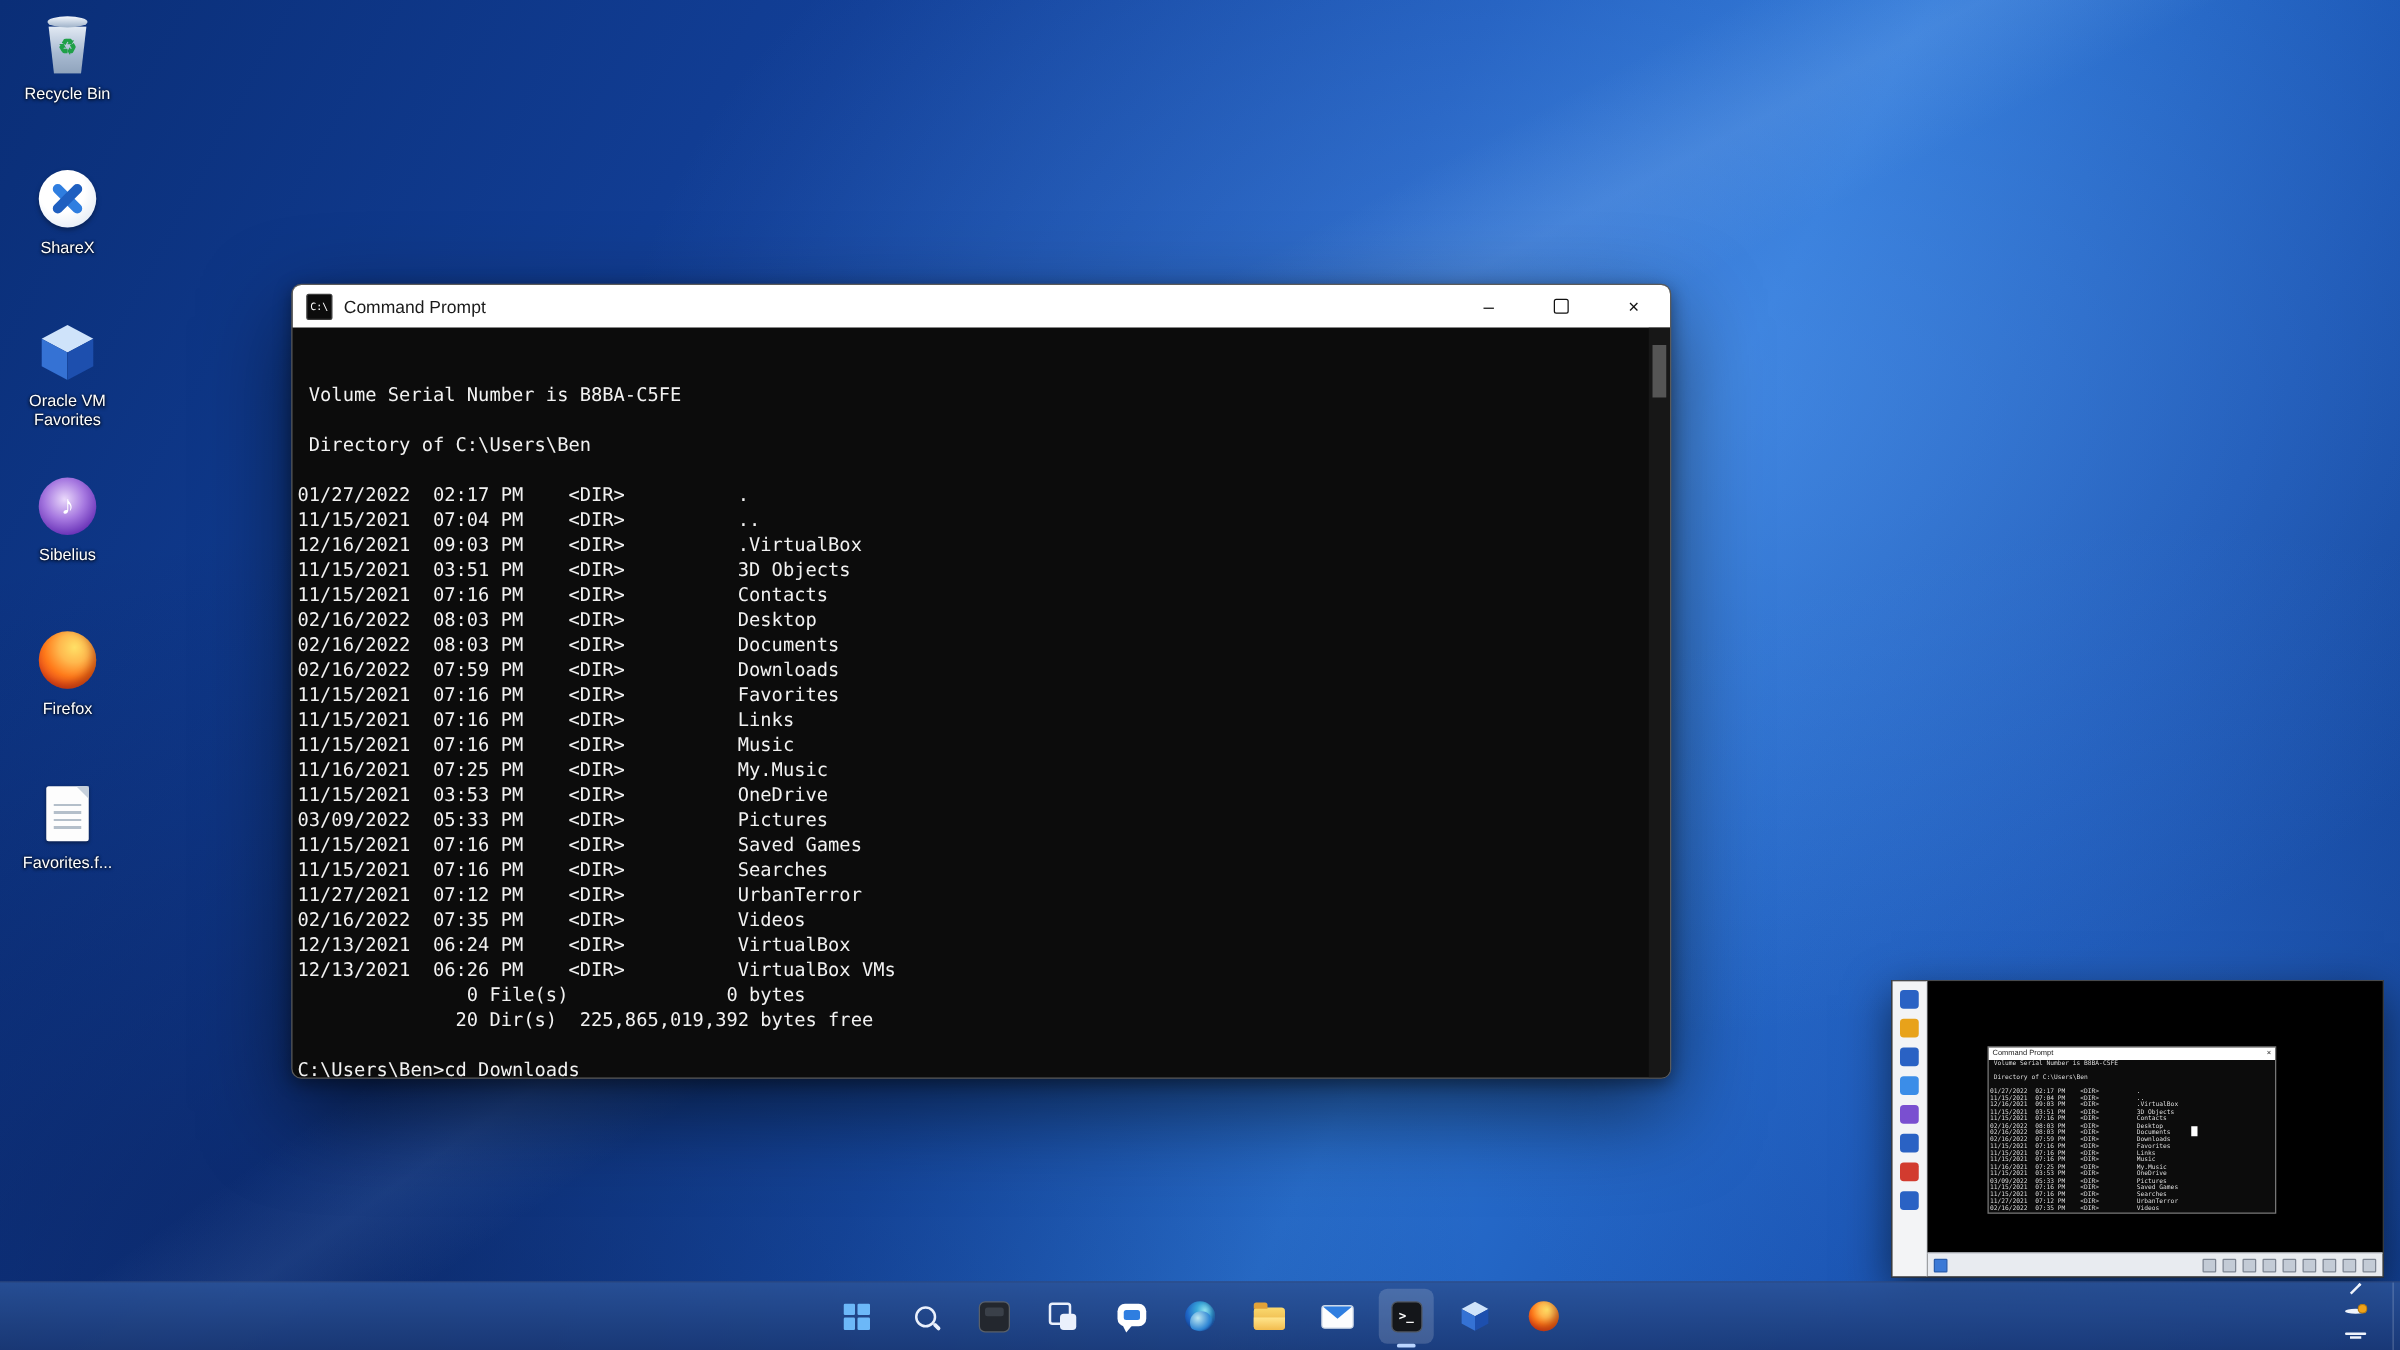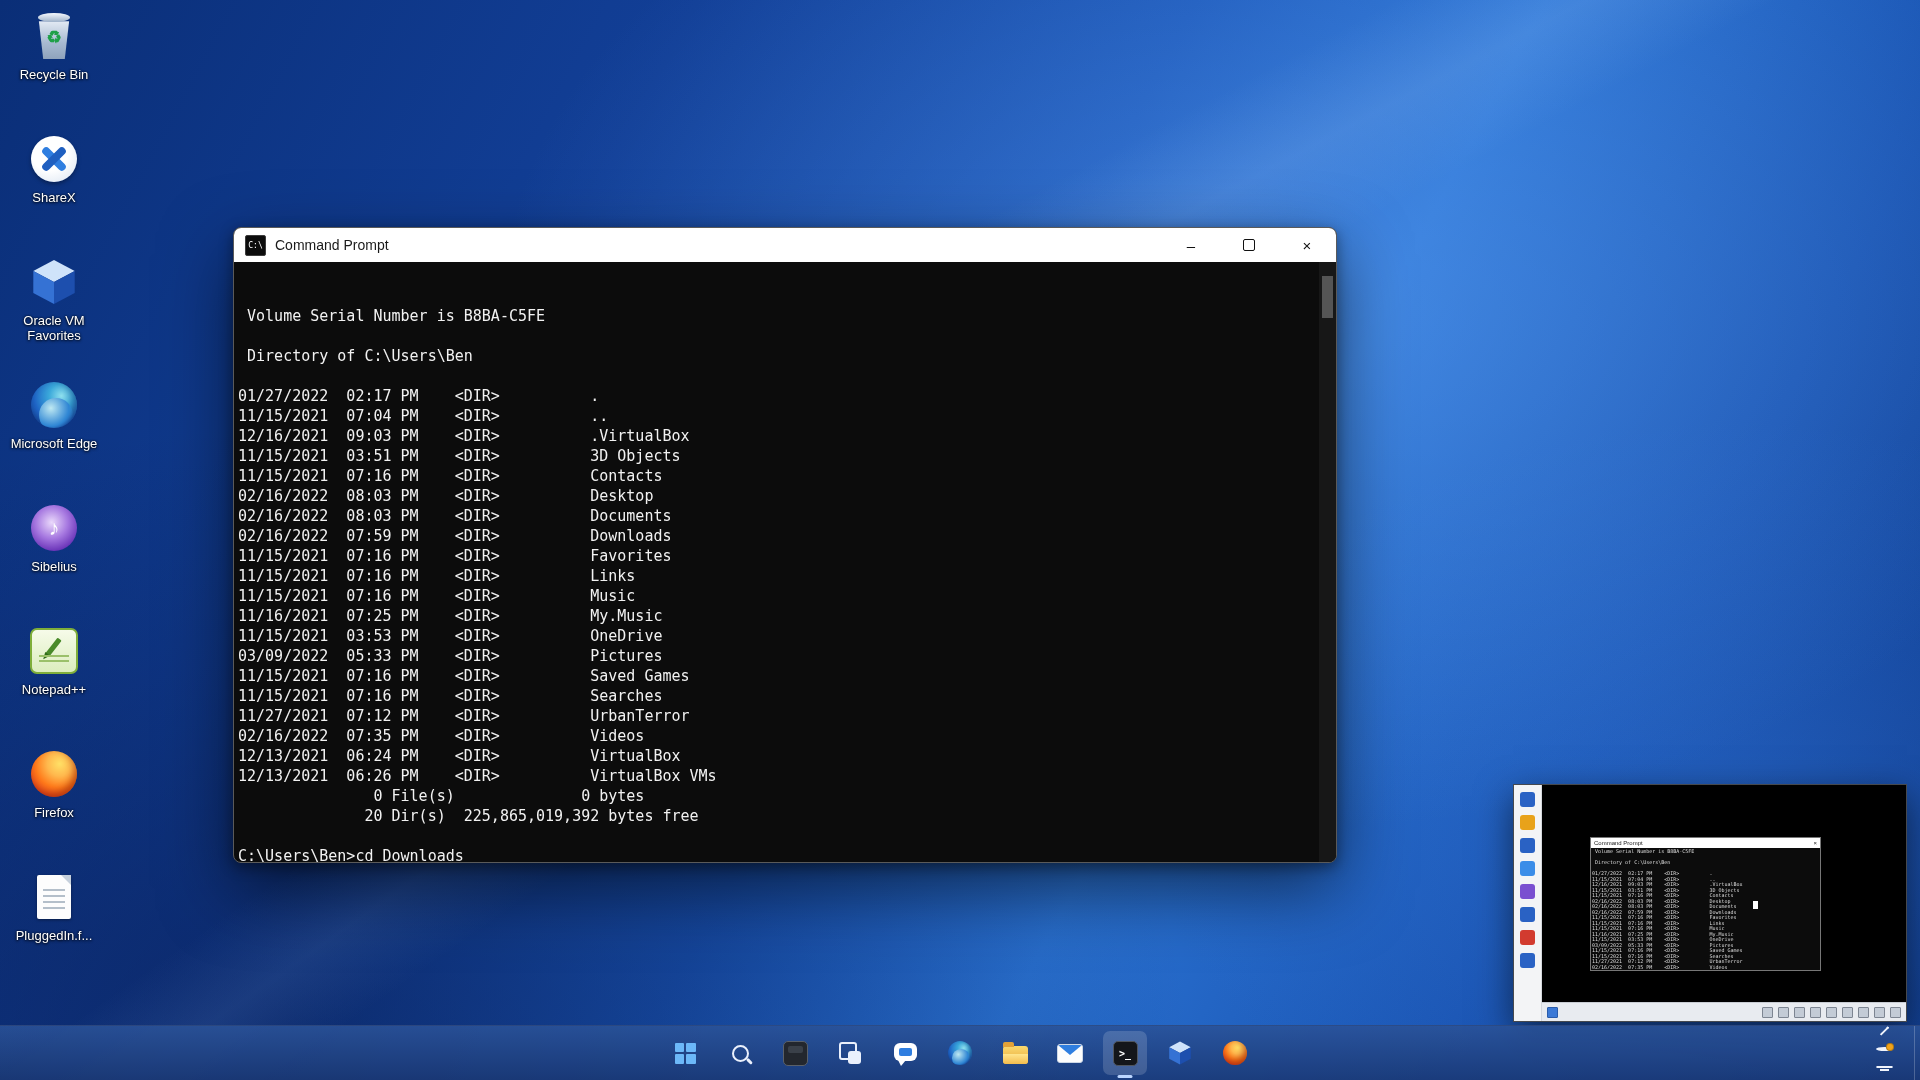--- a/index.html
+++ b/index.html
@@ -186,50 +186,35 @@
         <div class="cube big">
             <i class="f-top"></i>
             <i class="f-left"></i>
             <i class="f-right"></i>
           </div>
       </div>
       <div class="lbl">Oracle VM Favorites</div>
     </div>
     <div class="dicon">
       <div class="art">
-          <div class="edge-ball big"></div>
-        </div>
-      <div class="lbl">Microsoft Edge</div>
-    </div>
-    <div class="dicon">
-      <div class="art">
           <div class="art-sib">♪</div>
         </div>
       <div class="lbl">Sibelius</div>
     </div>
     <div class="dicon">
       <div class="art">
-        <div class="art-npp">
-            <div class="pencil"></div>
-            <div class="lines"></div>
-          </div>
-      </div>
-      <div class="lbl">Notepad++</div>
-    </div>
-    <div class="dicon">
-      <div class="art">
           <div class="ff-ball big"></div>
         </div>
       <div class="lbl">Firefox</div>
     </div>
     <div class="dicon">
       <div class="art">
           <div class="art-doc"></div>
         </div>
-      <div class="lbl">PluggedIn.f...</div>
+      <div class="lbl">Favorites.f...</div>
     </div>
   </div>
 
   <div class="cmd-window">
     <div class="cmd-titlebar">
       <div class="cmd-app-icon"></div>
       <div class="cmd-title">Command Prompt</div>
       <div class="cmd-controls">
         <div class="cap-btn">–</div>
         <div class="cap-btn">

